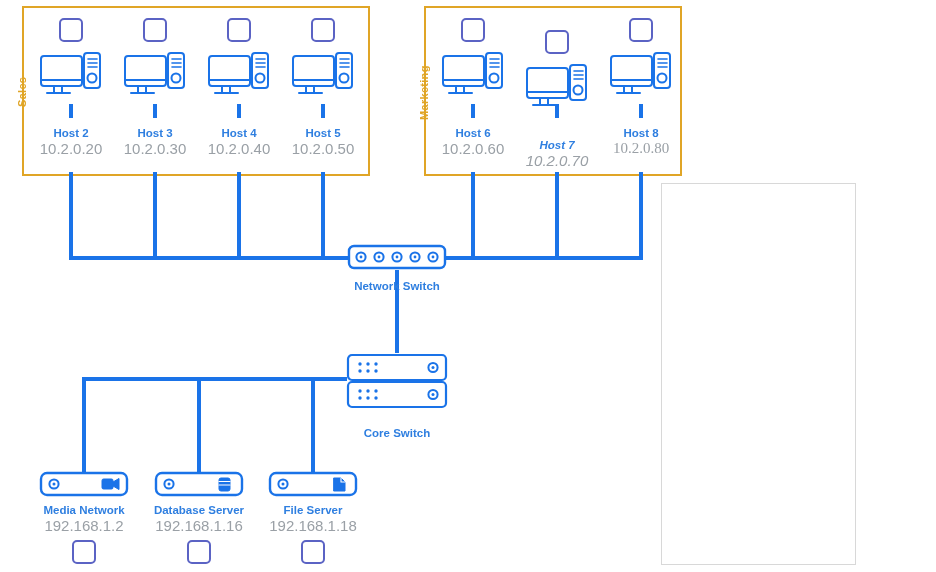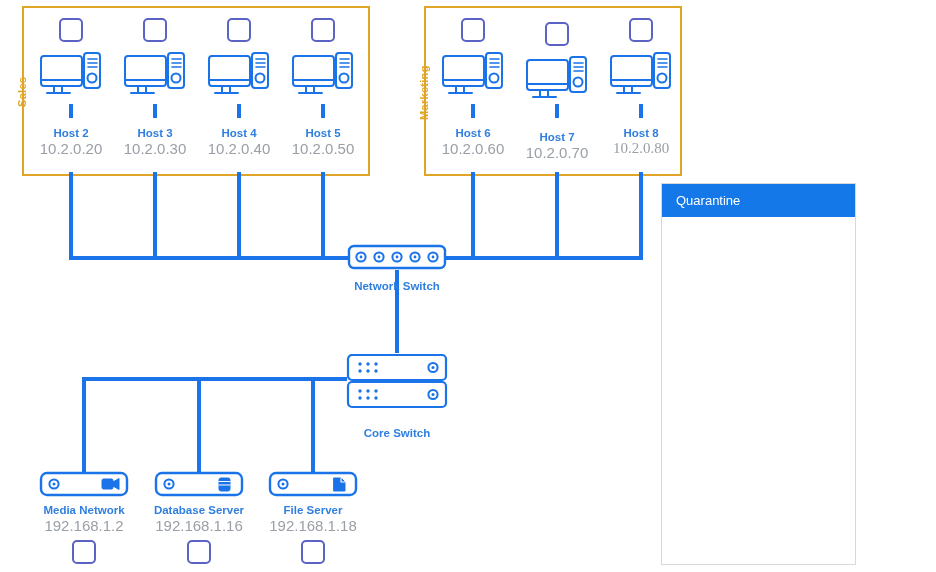--- a/index.html
+++ b/index.html
@@ -184,21 +184,21 @@
             <rect x="44" y="3" width="16" height="35" rx="3" ry="3" fill="none" stroke="#1a73e8" stroke-width="2"></rect>
             <line x1="48" y1="9" x2="57" y2="9" stroke="#1a73e8" stroke-width="1.6" stroke-linecap="round"></line>
             <line x1="48" y1="13" x2="57" y2="13" stroke="#1a73e8" stroke-width="1.6" stroke-linecap="round"></line>
             <line x1="48" y1="17" x2="57" y2="17" stroke="#1a73e8" stroke-width="1.6" stroke-linecap="round"></line>
             <circle cx="52" cy="28" r="4.5" fill="none" stroke="#1a73e8" stroke-width="2"></circle>
           </svg>
         </div>
         <div class="node-name" style="position: absolute; left: 0px; top: 126px; width: 90px;">Host 6</div>
         <div class="node-ip" style="position: absolute; left: 0px; top: 142px; width: 90px;">10.2.0.60</div>
       </div>
-      <div class="node" style="left: 512px; top: 4px; width: 90px; height: 168px;">
+      <div class="node" style="left: 512px; top: 12px; width: 90px; height: 168px; font-style: italic;">
         <div class="sel-box" style="left: 33px; top: 18px;"></div>
         <div style="position: absolute; left: 14px; top: 50px;">
           <svg width="62" height="50" viewBox="0 0 62 50">
             <rect x="1" y="6" width="41" height="30" rx="3" ry="3" fill="none" stroke="#1a73e8" stroke-width="2"></rect>
             <line x1="14" y1="36" x2="14" y2="42" stroke="#1a73e8" stroke-width="2" stroke-linecap="round"></line>
             <line x1="22" y1="36" x2="22" y2="42" stroke="#1a73e8" stroke-width="2" stroke-linecap="round"></line>
             <line x1="7" y1="43" x2="30" y2="43" stroke="#1a73e8" stroke-width="2" stroke-linecap="round"></line>
             <line x1="1" y1="30" x2="42" y2="30" stroke="#1a73e8" stroke-width="2" stroke-linecap="round"></line>
             <rect x="44" y="3" width="16" height="35" rx="3" ry="3" fill="none" stroke="#1a73e8" stroke-width="2"></rect>
             <line x1="48" y1="9" x2="57" y2="9" stroke="#1a73e8" stroke-width="1.6" stroke-linecap="round"></line>
@@ -317,17 +317,16 @@
             <path d="M72 6 L72 10 L76 10" fill="none" stroke="#ffffff" stroke-width="1.1" stroke-linecap="round" stroke-linejoin="round"></path>
           </svg>
         </div>
         <div class="node-name" style="margin-top: 7px; width: 104px;">File Server</div>
         <div class="node-ip" style="margin-top: 2px; width: 104px;">192.168.1.18</div>
         <div class="sel-box" style="position: relative; margin: 8px auto 0px;"></div>
       </div>
     </div>
 
   <div id="quarantine" style="left: 661px; top: 183px; width: 195px; height: 382px;">
-    <div id="quarantine-header">Quarantine</div>
     <div id="quarantine-body" style="height: 344px;"></div>
   </div>
 
 </div>
 
 </body></html>

